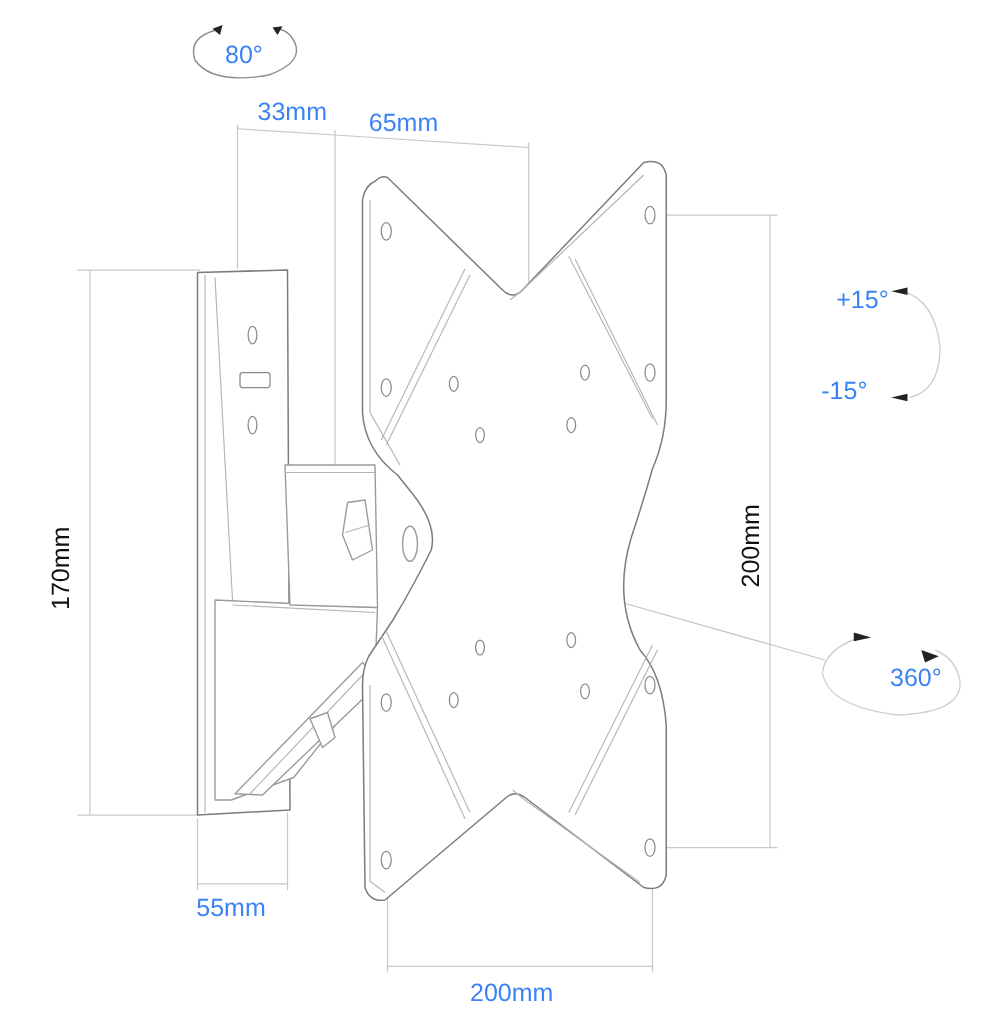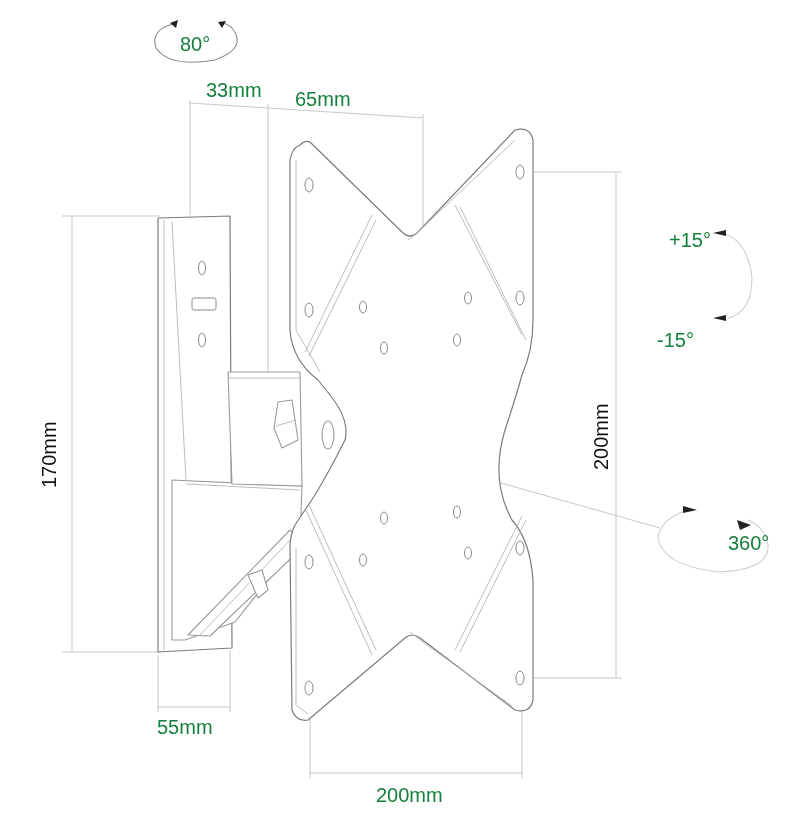--- a/index.html
+++ b/index.html
@@ -7,21 +7,21 @@
            font-family: "Liberation Sans", sans-serif; }
     #diagram { position: absolute; left: 0; top: 0; width: 800px; height: 822px; }
     .part { fill: #ffffff; stroke: #9a9a9a; stroke-width: 1.1; stroke-linejoin: round; }
     .part-dark { fill: #ffffff; stroke: #7c7c7c; stroke-width: 1.2; stroke-linejoin: round; }
     .edge { fill: none; stroke: #b4b4b4; stroke-width: 0.9; }
     .hole { fill: #ffffff; stroke: #8a8a8a; stroke-width: 1; }
     .dim { fill: none; stroke: #c8c8c8; stroke-width: 1; }
     .arc { fill: none; stroke: #8c8c8c; stroke-width: 1.1; }
     .arc-light { fill: none; stroke: #cfcfcf; stroke-width: 1.1; }
     .arrowhead { fill: #222222; }
-    .label { position: absolute; color: #15803d; font-size: 20px; white-space: nowrap;
+    .label { position: absolute; color: #3b82f6; font-size: 20px; white-space: nowrap;
              font-family: "Liberation Sans", sans-serif; letter-spacing: 0px; }
     .vlabel { position: absolute; color: #111111; font-size: 20px; white-space: nowrap;
               transform-origin: left top; transform: rotate(-90deg);
               font-family: "Liberation Sans", sans-serif; }
   </style>
 </head>
 <body>
 
 <svg id="diagram" viewBox="0 0 800 822" xmlns="http://www.w3.org/2000/svg">
 
@@ -141,18 +141,18 @@
     <path class="arc-light" d="M 685,511 Q 660,520 658,538 Q 662,565 718,572 Q 770,570 768,545 Q 765,527 748,520"></path>
     <polygon class="arrowhead" points="683,506 697,510 683,513"></polygon>
     <polygon class="arrowhead" points="737,520 751,525 740,530"></polygon>
   </g>
 </svg>
 
 <div class="label" style="left:180px; top:33px;">80°</div>
 <div class="label" style="left:206px; top:79px;">33mm</div>
 <div class="label" style="left:295px; top:88px;">65mm</div>
 <div class="label" style="left:669px; top:229px;">+15°</div>
-<div class="label" style="left:657px; top:302px;margin-top:27px;">-15°</div>
-<div class="label" style="left:728px; top:532px;">360°</div>
+<div class="label" style="left:657px; top:302px;">-15°</div>
+<div class="label" style="left:712px; top:532px;">360°</div>
 <div class="label" style="left:157px; top:716px;">55mm</div>
 <div class="label" style="left:376px; top:784px;">200mm</div>
 <div class="vlabel" style="left:38px; top:488px;">170mm</div>
 <div class="vlabel" style="left:590px; top:470px;">200mm</div>
 
 </body></html>

